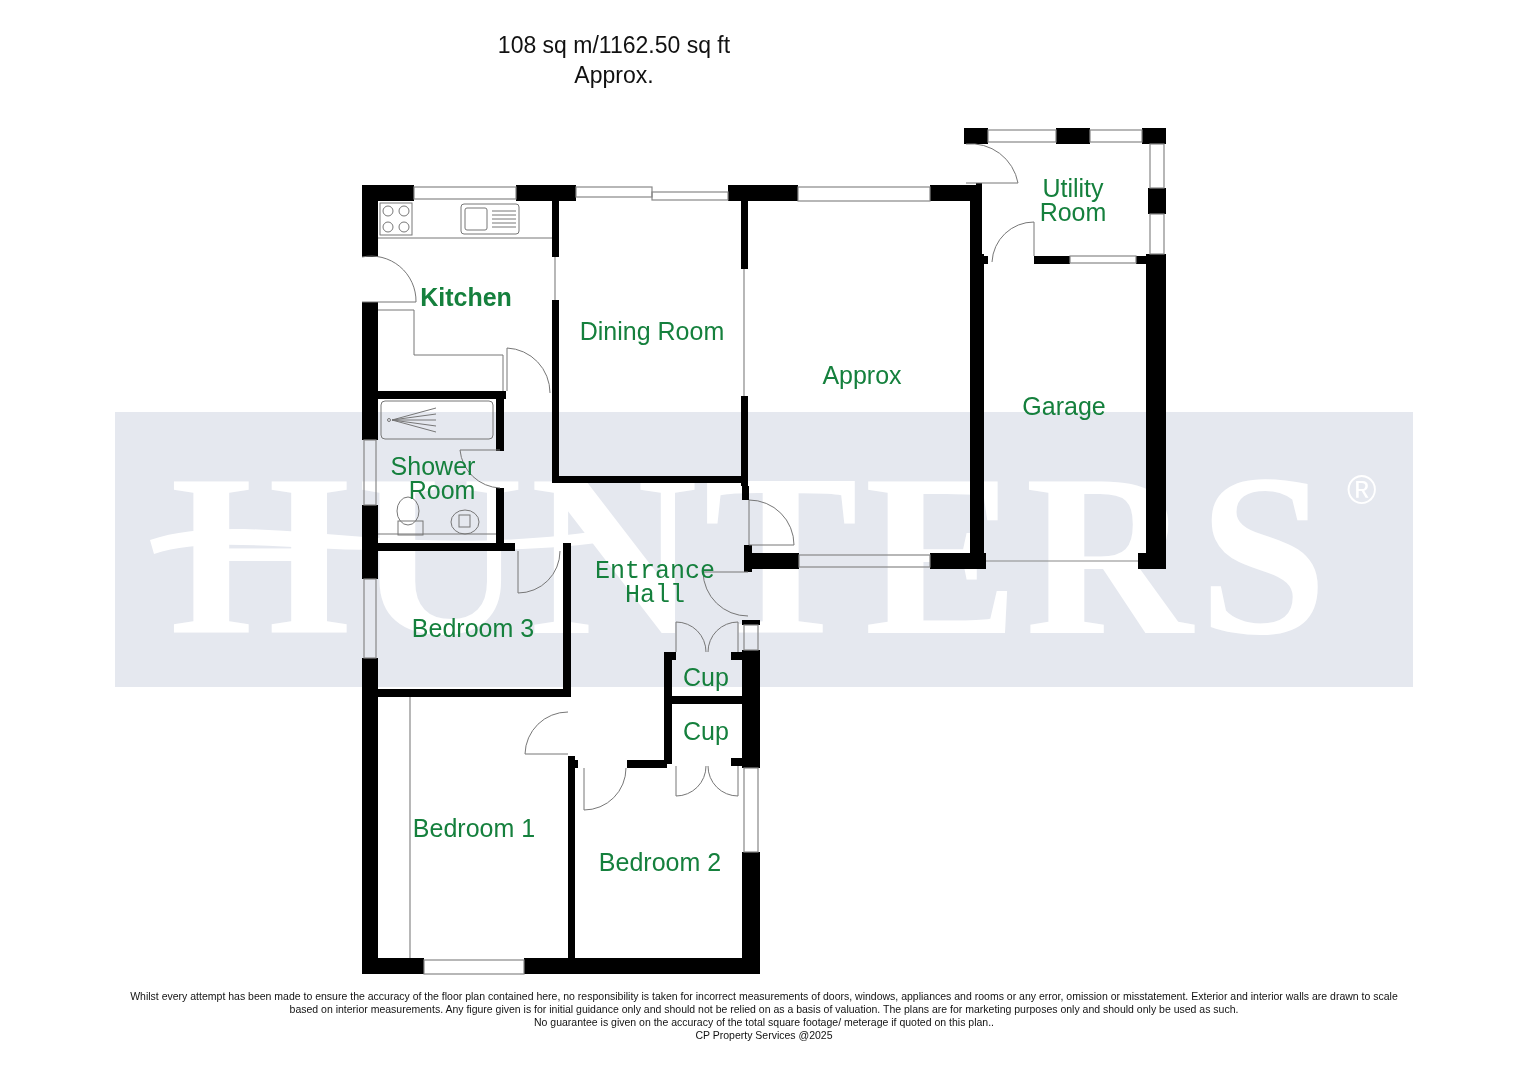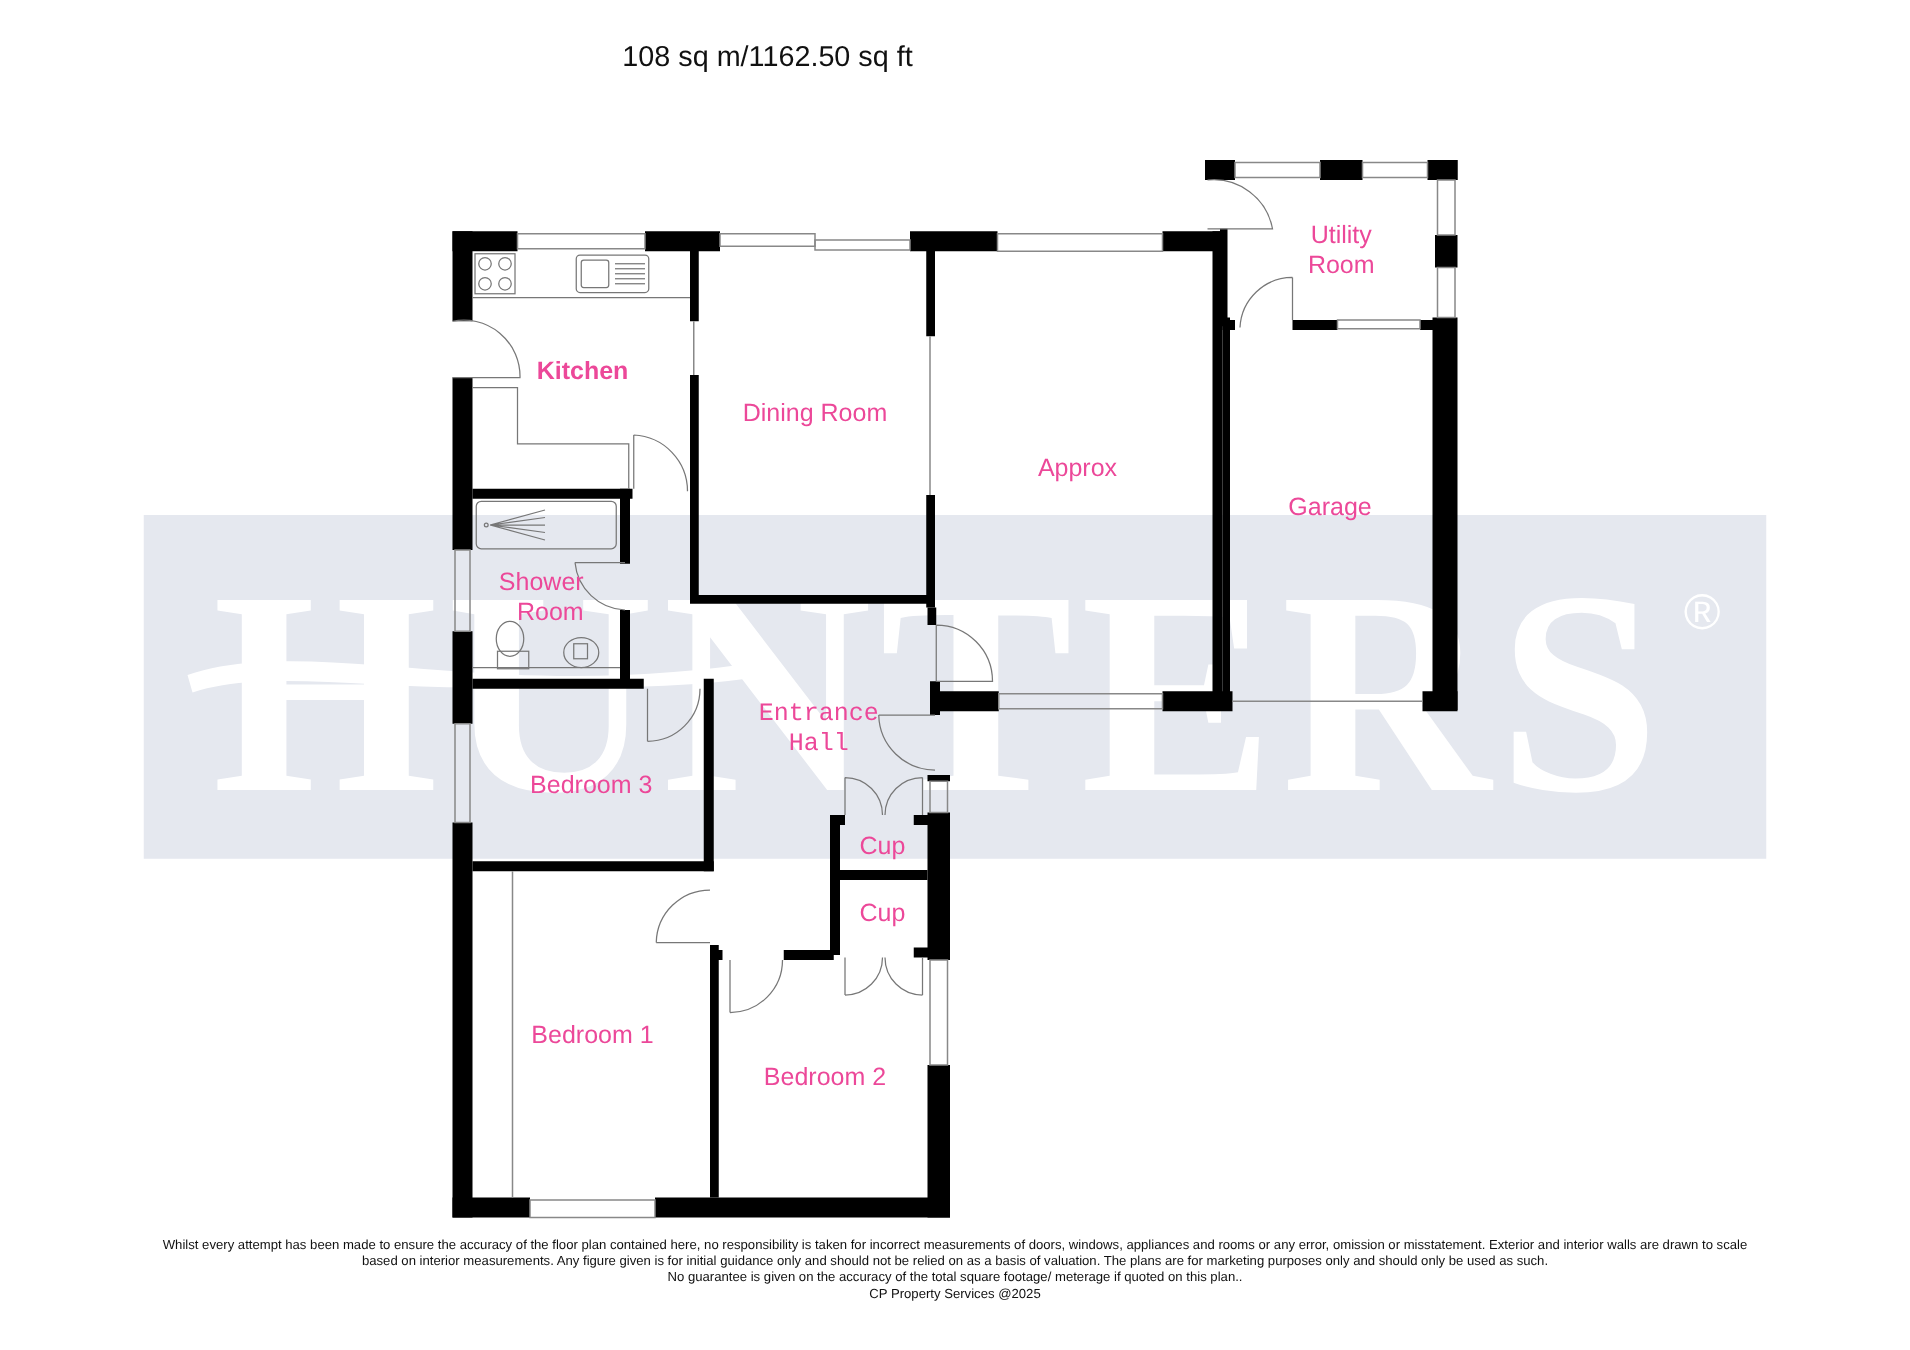--- a/index.html
+++ b/index.html
@@ -3,28 +3,29 @@
 <meta charset="utf-8">
 <style>
   html, body { margin: 0; padding: 0; background: #ffffff; }
   body { width: 1528px; height: 1080px; position: relative; overflow: hidden; font-family: "Liberation Sans", sans-serif; color: #111; }
   .header { position: absolute; left: 0; top: 30px; width: 1228px; text-align: center; font-size: 23px; line-height: 30px; color: #111; }
   .watermark { position: absolute; left: 115px; top: 412px; width: 1298px; height: 275px; background: #e5e8ef; }
   .wm-text { position: absolute; left: 170px; top: 440px; width: 1200px; height: 230px; font-family: "Liberation Serif", "DejaVu Serif", serif; font-size: 232px; line-height: 230px; color: #ffffff; letter-spacing: 6px; font-weight: bold; white-space: nowrap; }
   .wm-reg { position: absolute; left: 1347px; top: 468px; font-size: 40px; color: #ffffff; font-family: "Liberation Sans", sans-serif; }
   .wm-swoosh { position: absolute; left: 148px; top: 510px; width: 470px; height: 50px; }
   svg.plan { position: absolute; left: 0; top: 0; }
-  .room-label { position: absolute; font-size: 20px; line-height: 24px; text-align: center; color: #ec4899; white-space: nowrap; transform: translate(-50%, -50%); }
+  .room-label { position: absolute; font-size: 25px; line-height: 24px; text-align: center; color: #15803d; white-space: nowrap; transform: translate(-50%, -50%); }
   .disclaimer { position: absolute; left: 0; top: 990px; width: 1528px; text-align: center; font-size: 10.5px; line-height: 13px; color: #111; }
 </style>
 </head>
 <body>
 
 <div class="header">
   <div>108 sq m/1162.50 sq ft</div>
+  <div>Approx.</div>
 </div>
 
 <div class="watermark"></div>
 <svg class="wm-swoosh" viewBox="0 0 470 50">
   <path d="M2 30 C 60 10, 140 22, 230 28 S 400 30, 468 18 L 468 30 C 400 42, 320 40, 230 40 S 60 26, 6 44 Z" fill="#ffffff"></path>
 </svg>
 <div class="wm-text">HUNTERS</div>
 <div class="wm-reg">®</div>
 
 <svg class="plan" width="1528" height="1080" viewBox="0 0 1528 1080">

